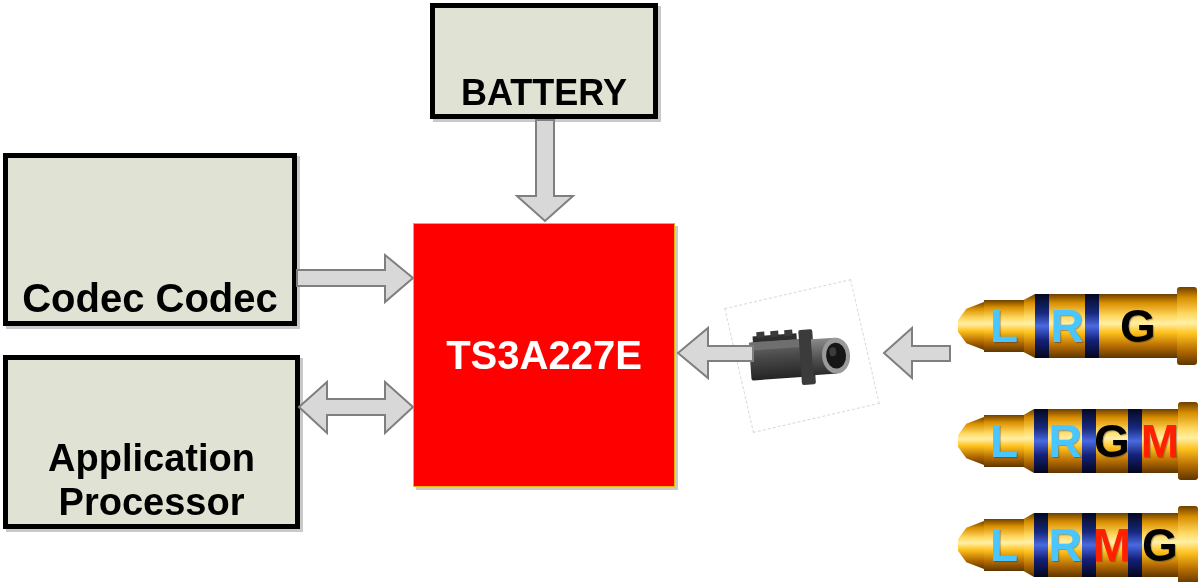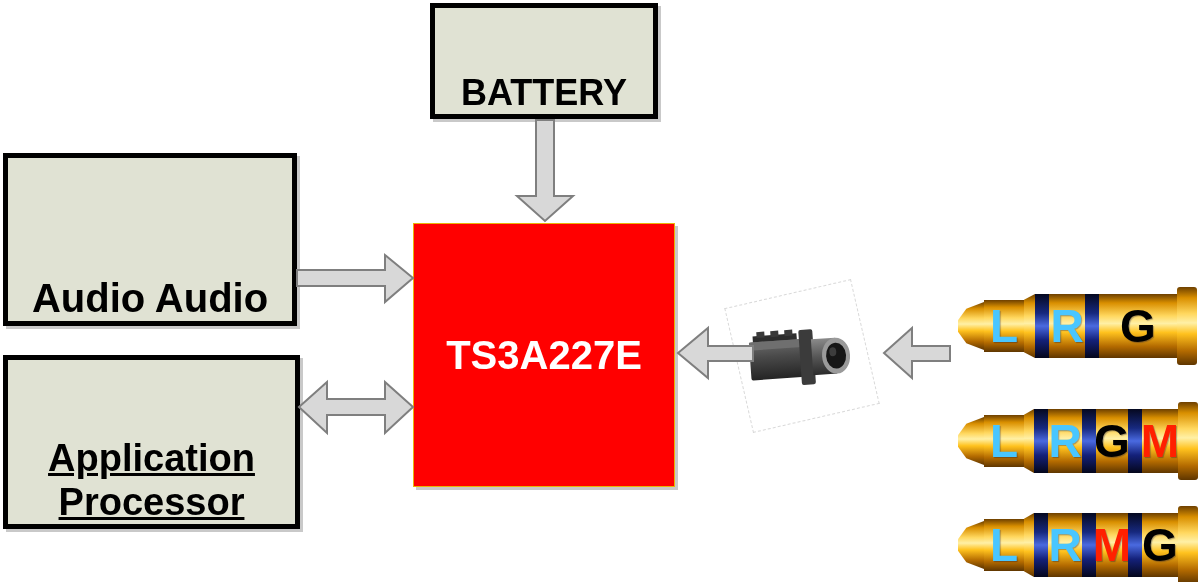--- a/index.html
+++ b/index.html
@@ -10,21 +10,21 @@
   
   .block{
     position:absolute;background:#e0e2d3;border:5px solid #000;
     display:flex;align-items:flex-end;justify-content:center;text-align:center;
     font-weight:bold;color:#000;box-sizing:border-box;
     box-shadow:3px 3px 0 0 #c9c9c9;
   }
   .block-battery{left:430px;top:3px;width:228px;height:116px;font-size:36px;}
   .block-codec{left:3px;top:153px;width:294px;height:173px;font-size:40px;}
   .block-approc{left:3px;top:355px;width:297px;height:174px;font-size:38px;line-height:1.14;}
-  .block-approc .lbl{width:240px;text-decoration:underline;}
+  .block-approc .lbl{width:240px;}
   .chip{
     position:absolute;left:413px;top:223px;width:262px;height:264px;
     background:#ff0000;border:1px solid #eab308;box-sizing:border-box;
     display:flex;align-items:center;justify-content:center;
     font-weight:bold;font-size:40px;color:#ffffff;
     box-shadow:3px 3px 0 0 #c9c9c9;
   }
   
   .arrows{position:absolute;left:0;top:0;width:1200px;height:582px;pointer-events:none;}
   .arrows polygon{fill:#d8d8d8;stroke:#7f7f7f;stroke-width:2;stroke-linejoin:miter;}
@@ -63,21 +63,21 @@
 </head>
 <body>
 
 <div class="canvas">
 
   <div class="block block-battery">
     <span class="lbl">BATTERY</span>
   </div>
 
   <div class="block block-codec">
-    <span class="lbl">Audio Audio</span>
+    <span class="lbl">Codec Codec</span>
   </div>
 
   <div class="block block-approc">
     <span class="lbl">Application Processor</span>
   </div>
 
   <div class="chip">
     <span>TS3A227E</span>
   </div>
 

